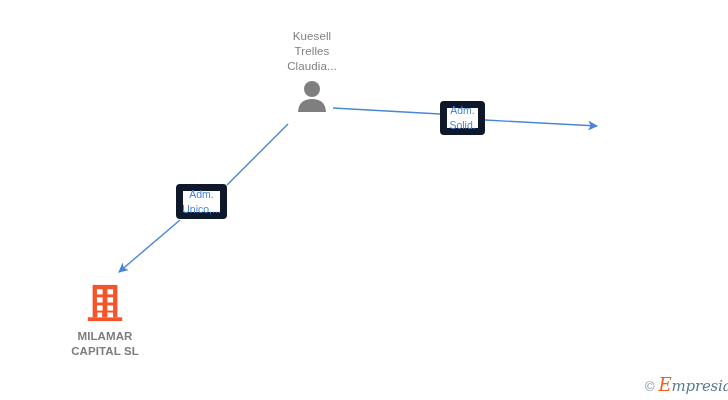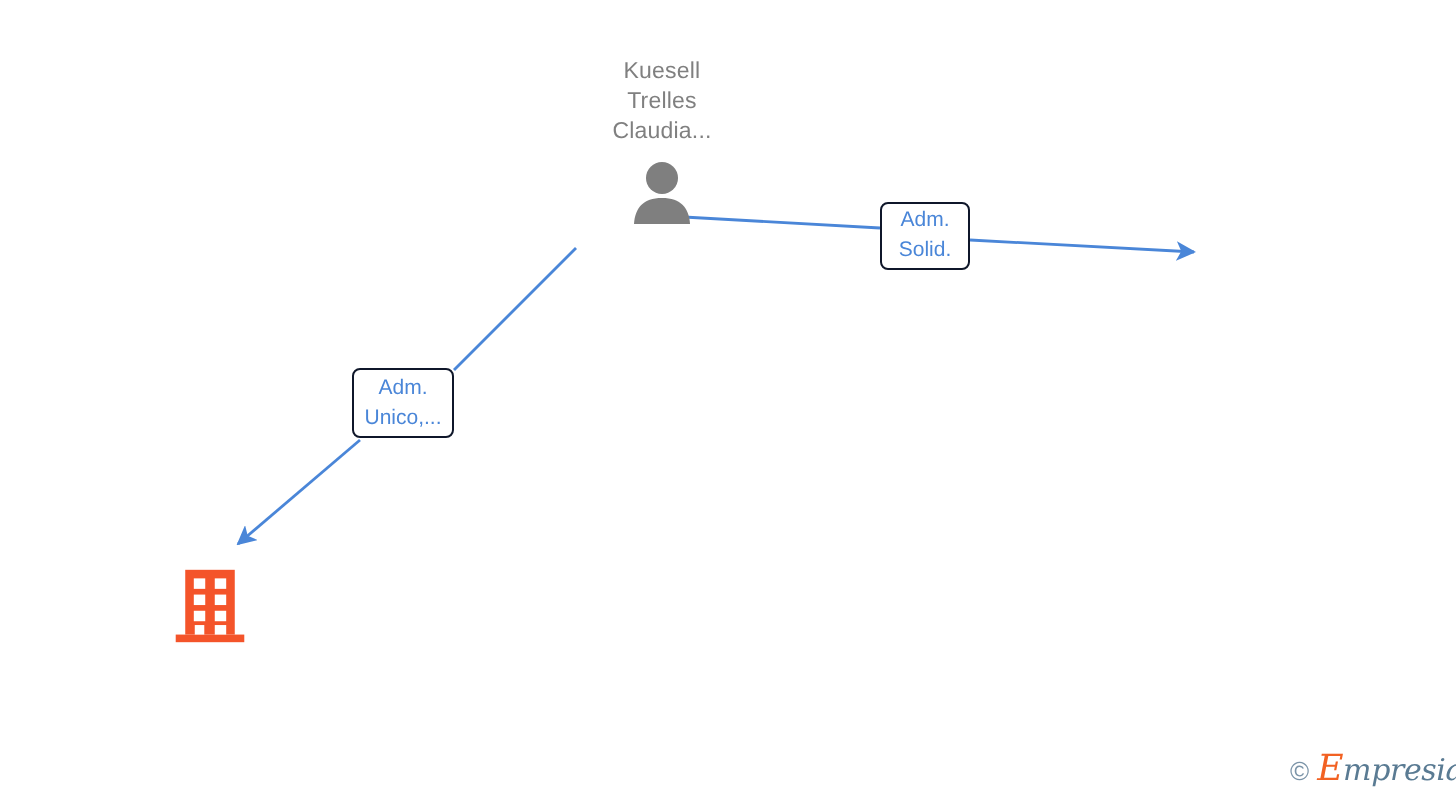--- a/index.html
+++ b/index.html
@@ -46,21 +46,21 @@
   .node-label.company {
     font-weight: bold;
     color: #7d7d7d;
   }
   .node-icon {
     display: block;
   }
 
   
   #node-person {
-    left: 266px;
+    left: 247px;
     top: 29px;
     width: 130px;
   }
   #node-person .node-label { margin-bottom: 6px; }
 
   
   #node-jcreal {
     left: 570px;
     top: 56px;
     width: 145px;
@@ -72,21 +72,21 @@
     left: 35px;
     top: 282px;
     width: 140px;
   }
   #node-milamar .node-label { margin-top: 5px; }
 
   
   .edge-label {
     position: absolute;
     box-sizing: border-box;
-    border: 1px solid #0f172a;
+    border: 7px solid #0f172a;
     border-radius: 4px;
     background: #ffffff;
     color: #4a86d8;
     font-size: 10.5px;
     line-height: 15px;
     text-align: center;
     display: flex;
     flex-direction: column;
     justify-content: center;
     align-items: center;
@@ -173,20 +173,22 @@
       <rect x="3" y="36" width="36" height="4" fill="#f4542a"></rect>
       <rect x="12.5" y="6.5" width="6" height="5.5" fill="#ffffff"></rect>
       <rect x="23.5" y="6.5" width="6" height="5.5" fill="#ffffff"></rect>
       <rect x="12.5" y="15" width="6" height="5.5" fill="#ffffff"></rect>
       <rect x="23.5" y="15" width="6" height="5.5" fill="#ffffff"></rect>
       <rect x="12.5" y="23.5" width="6" height="5.5" fill="#ffffff"></rect>
       <rect x="23.5" y="23.5" width="6" height="5.5" fill="#ffffff"></rect>
       <rect x="13" y="31" width="5" height="5" fill="#ffffff"></rect>
       <rect x="23.5" y="31" width="6" height="5" fill="#ffffff"></rect>
     </svg>
+    <div class="node-label company">MILAMAR
+CAPITAL  SL</div>
   </div>
 
   <div class="edge-label" id="edge-label-solid">Adm.
 Solid.</div>
 
   <div class="edge-label" id="edge-label-unico">Adm.
 Unico,...</div>
 
   <div id="watermark">
     <span class="copy">©</span>

